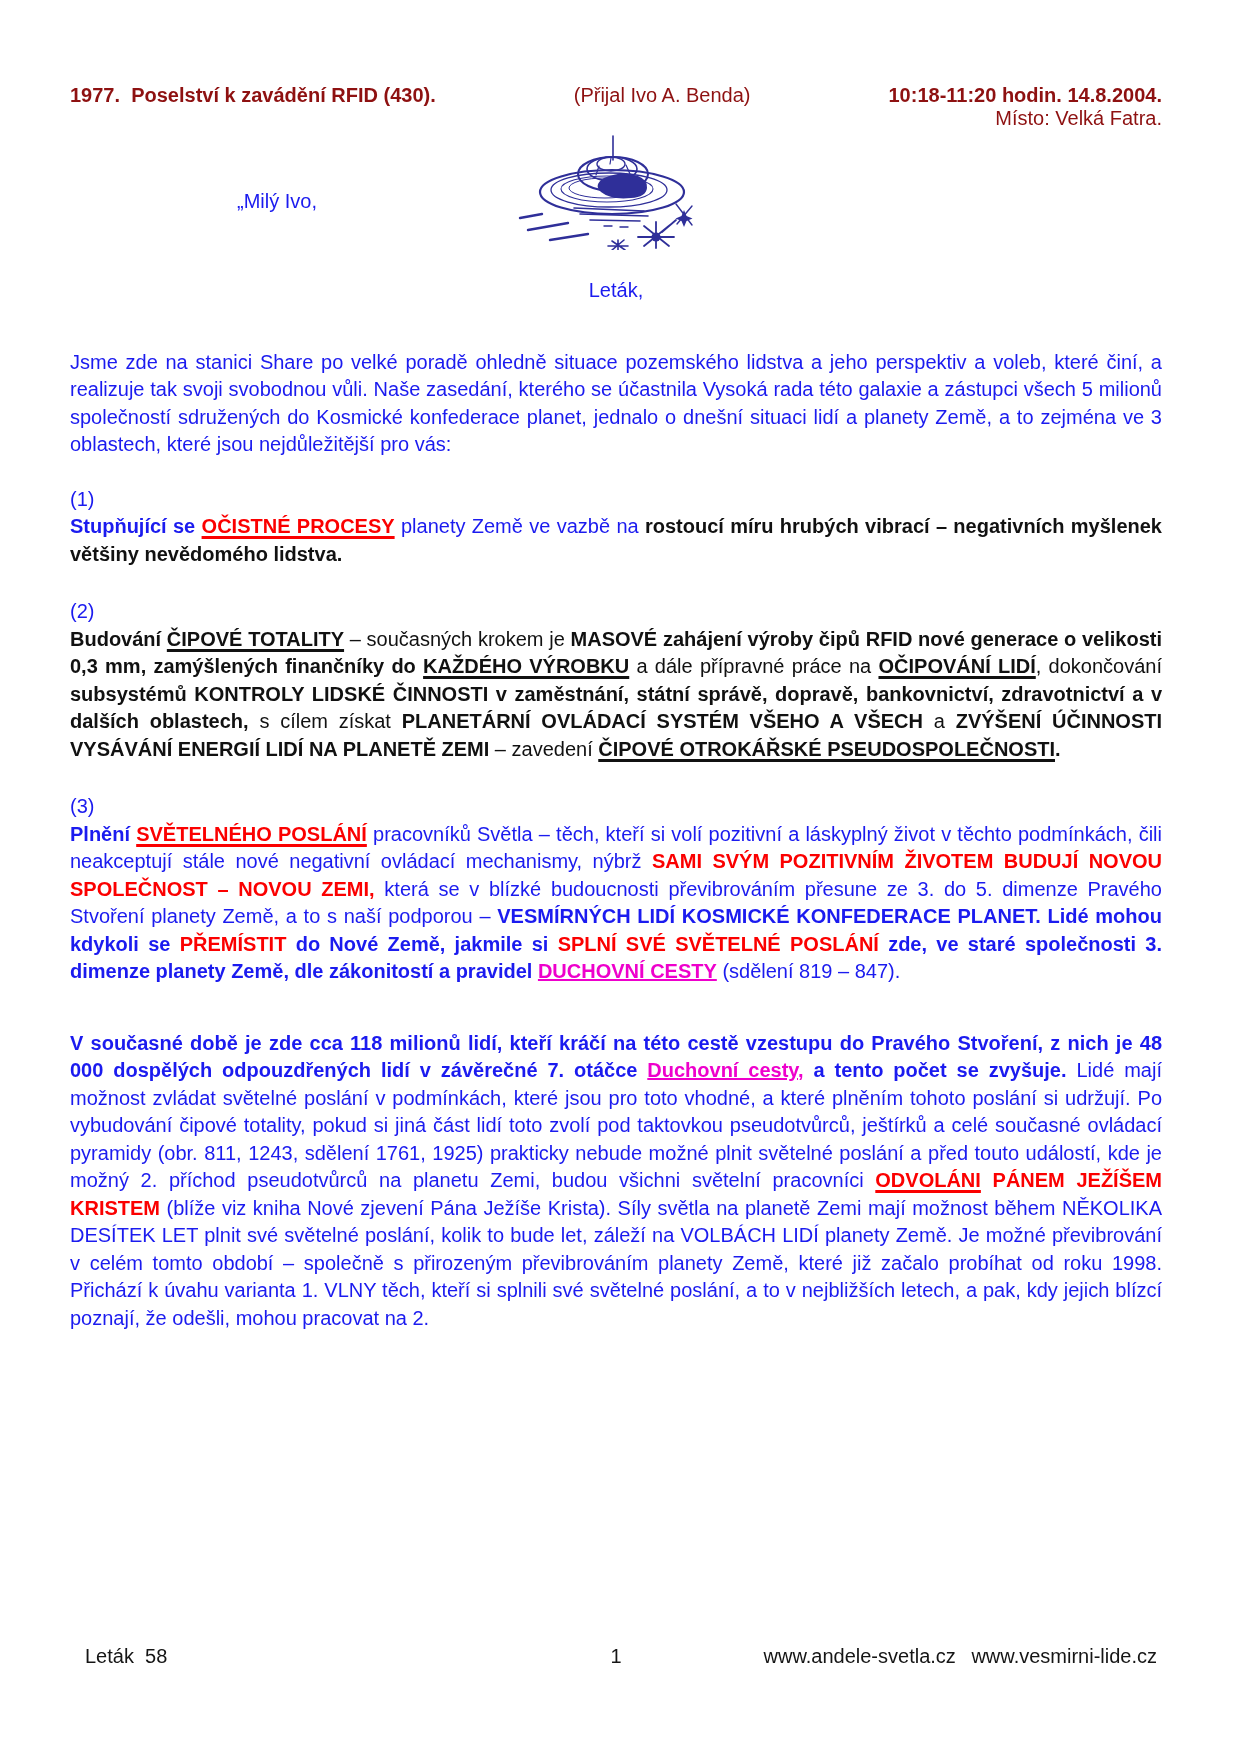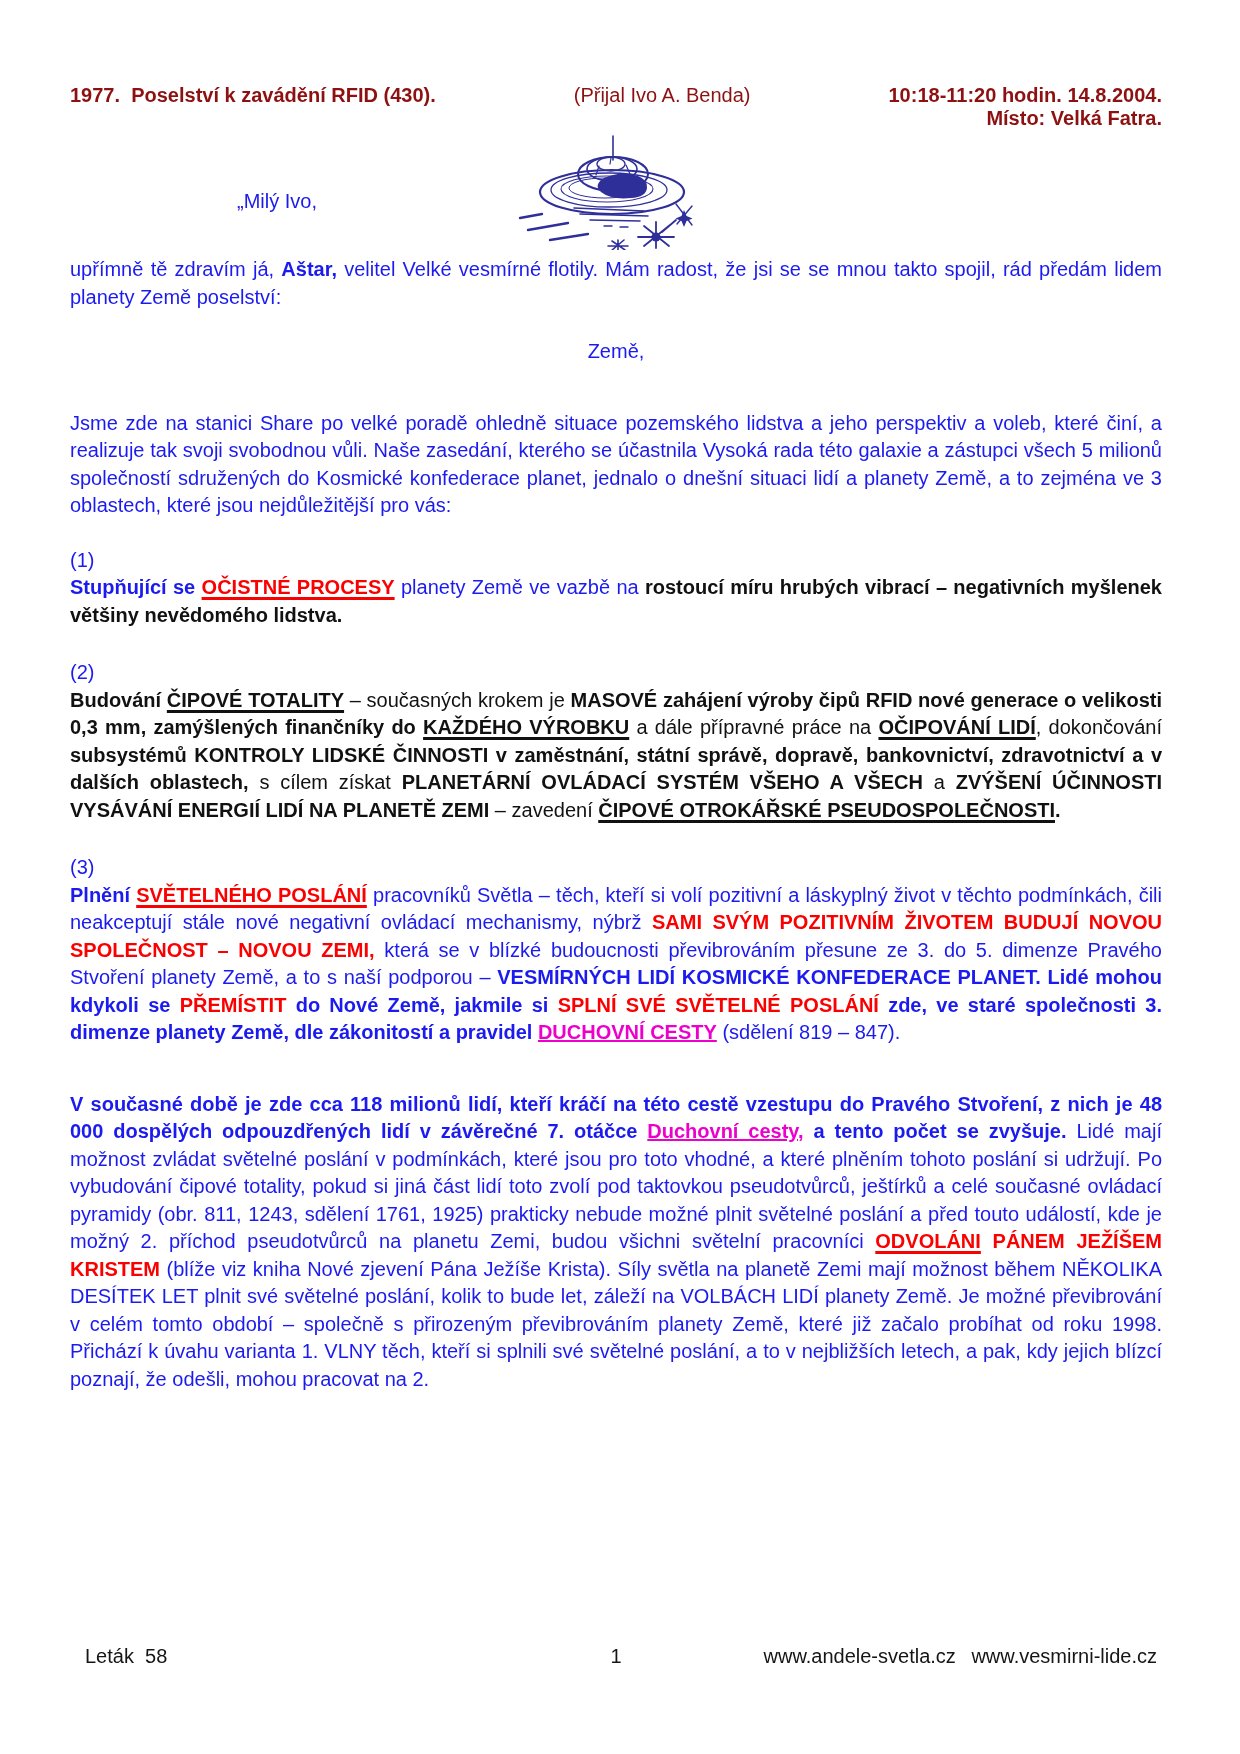--- a/index.html
+++ b/index.html
@@ -26,21 +26,21 @@
   .keep-space{white-space:pre-wrap;}
   
   .title-row{
     display:flex;justify-content:space-between;align-items:baseline;
     color:var(--title);font-size:20px;line-height:23px;
   }
   .title-left,.title-right{font-weight:bold;}
   .title-row .receiver{font-weight:normal;}
   .title-row2{
     text-align:right;color:var(--title);
-    font-size:20px;line-height:23px;font-weight:bold;
+    font-size:20px;line-height:23px;font-weight:normal;
   }
   
   .illustration-band{
     position:relative;height:116px;margin-top:4px;
   }
   .ufo-wrap{
     position:absolute;left:50%;top:0;transform:translateX(-50%);
   }
   .salutation{
     position:absolute;left:130px;top:56px;
@@ -123,23 +123,22 @@
         <circle fill="#2f2f99" cx="140" cy="103" r="4.5"></circle>
 
         <g class="stroke" stroke-width="1.6">
           <path d="M92 112 L112 112 M102 106 L102 116 M96 107 L109 116 M96 116 L108 106"></path>
         </g>
       </svg>
     </div>
     <div class="salutation">„Milý Ivo,</div>
   </div>
 
-  <p class="doc mt-intro"><span class="run r">upřímně tě zdravím já, </span><span class="run b">Aštar,</span><span class="run r"> velitel Velké vesmírné flotily. Mám radost, že jsi se se mnou takto spojil, rád předám lidem planety Země poselství:</span></p>
 
-  <p class="centered mt1">Země,</p>
+  <p class="centered mt1">Leták,</p>
 
   <p class="doc mt2"><span class="run r">Jsme zde na stanici Share po velké poradě ohledně situace pozemského lidstva a jeho perspektiv a voleb, které činí, a realizuje tak svoji svobodnou vůli. Naše zasedání, kterého se účastnila Vysoká rada této galaxie a zástupci všech 5 milionů společností sdružených do Kosmické konfederace planet, jednalo o dnešní situaci lidí a planety Země, a to zejména ve 3 oblastech, které jsou nejdůležitější pro vás:</span></p>
 
   <div class="mt1">
     <div class="sec-label">(1)</div>
     <p class="doc"><span class="run b">Stupňující se </span><span class="run rbu">OČISTNÉ PROCESY</span><span class="run r"> </span><span class="run r">planety Země ve vazbě na </span><span class="run kb">rostoucí míru hrubých vibrací – negativních myšlenek většiny nevědomého lidstva.</span></p>
   </div>
 
   <div class="mt3">
     <div class="sec-label">(2)</div>

